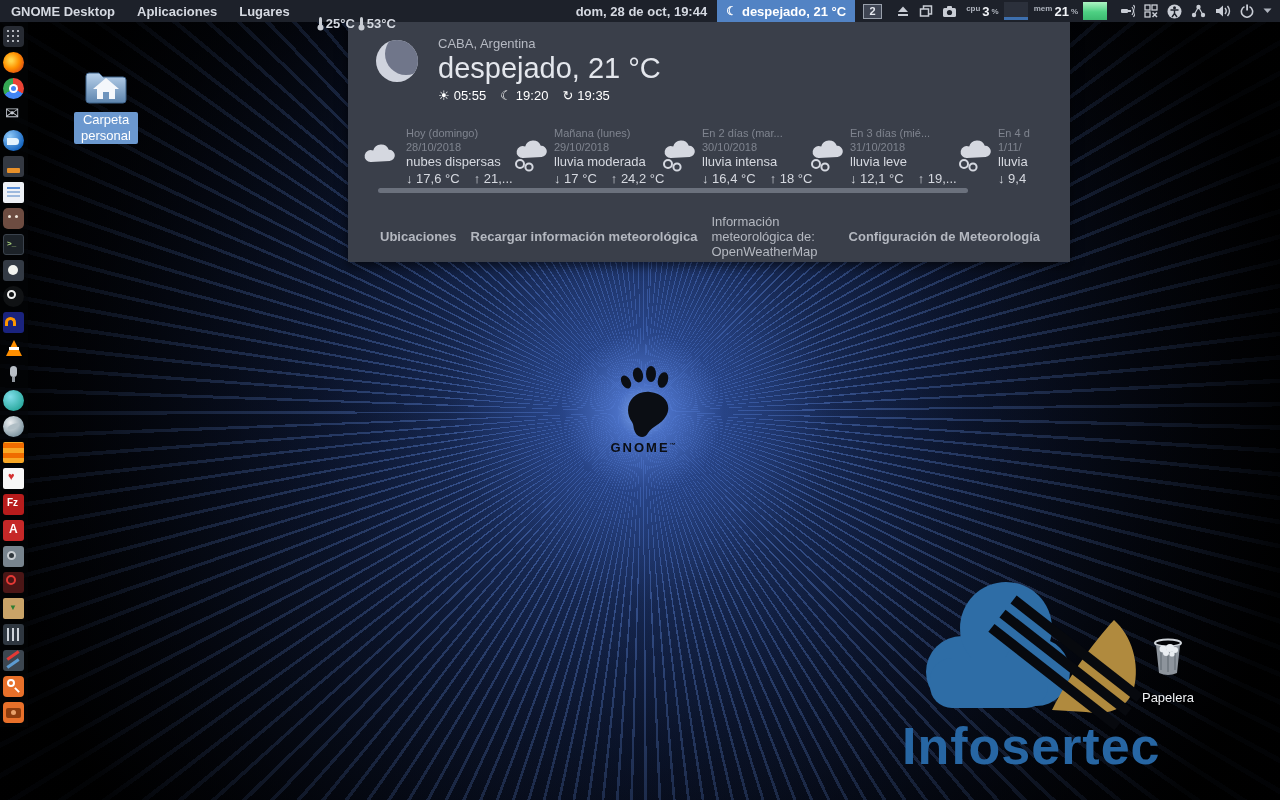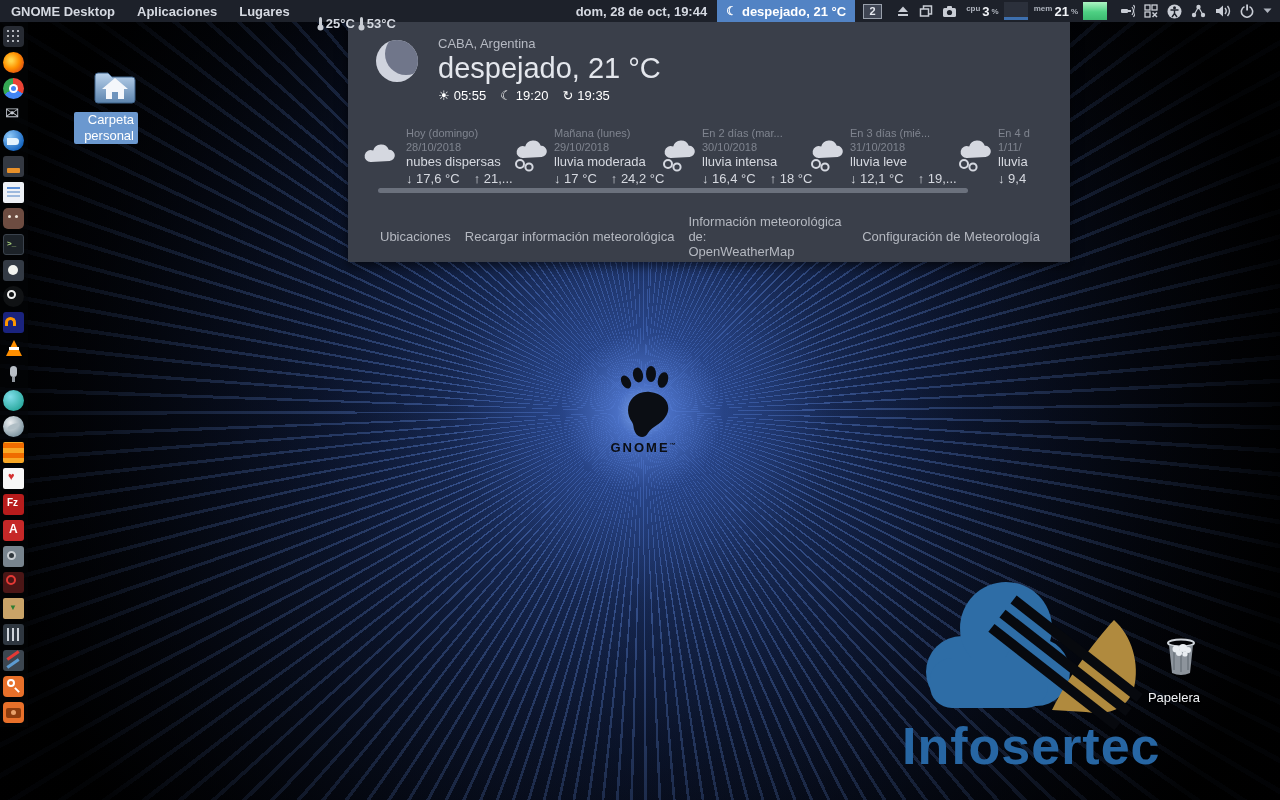--- a/index.html
+++ b/index.html
@@ -64,21 +64,21 @@
   .wp-forecast { position:absolute; left:12px; top:100px; width:710px; height:72px; display:flex; overflow:hidden; }
   .fc-item { width:148px; flex:none; display:flex; }
   .fc-icon { margin:18px 6px 0 2px; flex:none; }
   .fc-text { font-size:11px; color:#7f848f; line-height:14px; padding-top:4px; white-space:nowrap; }
   .fc-cond { font-size:13px; color:#d6d9e0; line-height:16px; }
   .fc-temps { font-size:13px; color:#d6d9e0; display:flex; gap:14px; line-height:17px; }
   .wp-scrollbar { position:absolute; left:30px; top:166px; width:590px; height:5px;
     background:#6b717d; border-radius:3px; }
   .wp-actions { position:absolute; left:32px; top:196px; right:16px; height:36px;
     display:flex; align-items:center; font-size:13px; color:#b4b8c0; }
-  .wp-btn { margin-right:14px; white-space:nowrap; }
+  .wp-btn { margin-right:14px; white-space:nowrap;font-weight:bold; }
   .wp-provider { line-height:15px; margin-right:18px; }
 
   
   .dock { position:absolute; left:0; top:22px; width:28px; padding:4px 3px; display:flex;
     flex-direction:column; gap:5px; z-index:30; background:rgba(5,6,9,.45); }
   .di { width:21px; height:21px; border-radius:4px; position:relative; flex:none; }
   .di span { position:absolute; }
   .i-grid { background:#272b33; }
   .i-grid .dots { width:2px; height:2px; background:#dfe2e8; left:4px; top:4px; border-radius:50%;
     box-shadow:5px 0 #dfe2e8,10px 0 #dfe2e8,0 5px #dfe2e8,5px 5px #dfe2e8,10px 5px #dfe2e8,0 10px #dfe2e8,5px 10px #dfe2e8,10px 10px #dfe2e8; }
@@ -132,21 +132,21 @@
   .i-paint .d1 { left:3px; top:4px; width:14px; height:3px; background:#e53935; transform:rotate(-35deg); }
   .i-paint .d2 { left:3px; top:12px; width:14px; height:3px; background:#5c9bd1; transform:rotate(-35deg); }
   .i-mag { background:#e8702a; border-radius:4px; }
   .i-mag .lens { width:8px; height:8px; border:2px solid #fff; border-radius:50%; left:4px; top:3px; }
   .i-mag .handle { width:2px; height:6px; background:#fff; left:13px; top:11px; transform:rotate(-45deg); }
   .i-cam2 { background:#e8702a; border-radius:4px; }
   .i-cam2 .body { left:3px; top:6px; width:15px; height:10px; background:#8d3c0e; border-radius:2px; }
   .i-cam2 .dot { left:8px; top:8px; width:5px; height:5px; border-radius:50%; background:#e8a06a; }
 
   
-  .desk-icon { position:absolute; width:64px; text-align:right; z-index:10; }
+  .desk-icon { position:absolute; width:64px; text-align:center; z-index:10; }
   .home-icon { left:74px; top:68px; }
   .home-label { display:inline-block; background:#6b98cf; color:#fff; font-size:13px; line-height:16px;
     border-radius:2px; padding:0 4px; margin-top:2px; }
   .trash-icon { left:1136px; top:636px; }
   .trash-label { color:#f0f2f5; font-size:13px; margin-top:10px; text-shadow:0 1px 2px #000; }
 </style>
 </head>
 <body>
 
 <div class="wallpaper"></div>

